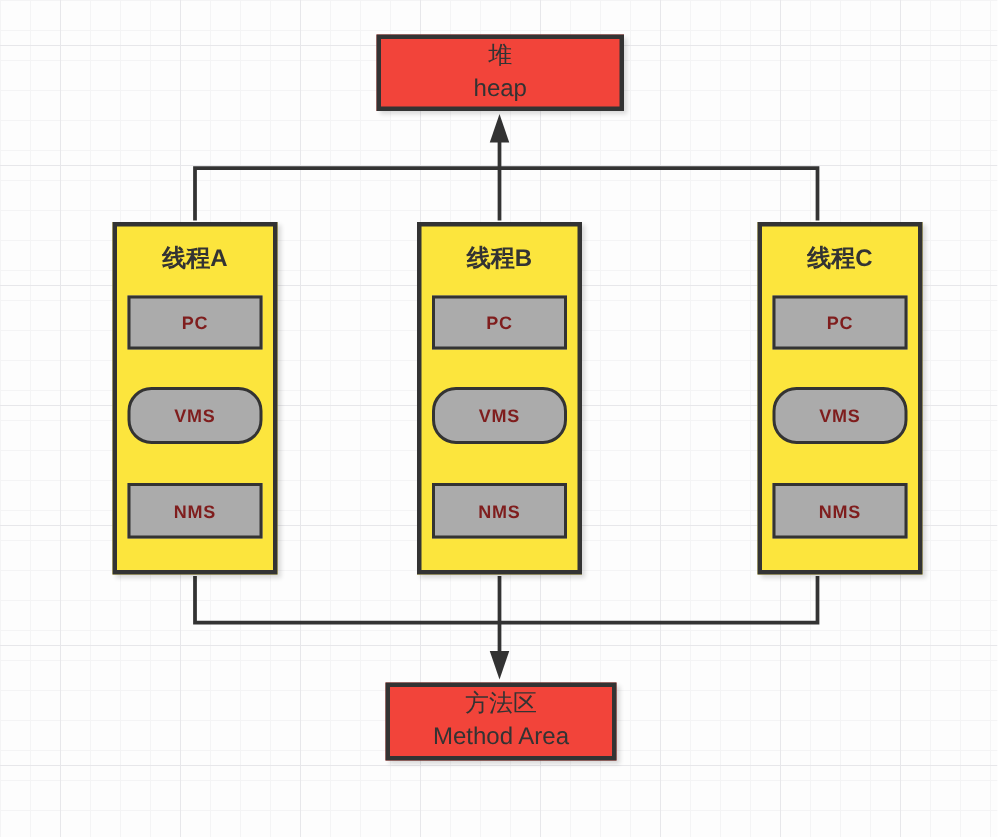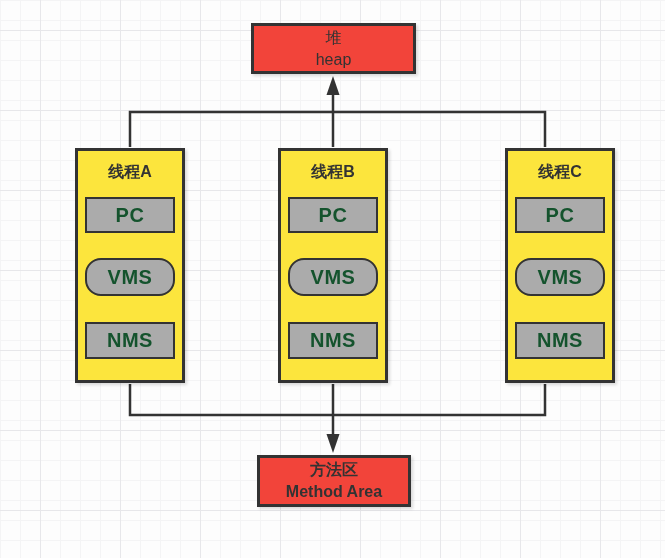--- a/index.html
+++ b/index.html
@@ -29,21 +29,21 @@
     color: #333333;
     display: flex;
     flex-direction: column;
     align-items: center;
     justify-content: center;
     text-align: center;
     box-shadow: 2px 2px 3px rgba(0,0,0,0.14);
   }
   .red-node  { background: #f2443a; font-size: 16px; line-height: 22px; }
   .heap      { left: 251px; top: 23px;  width: 165px; height: 51px; }
-  .method    { left: 257px; top: 455px; width: 154px; height: 52px; font-weight: bold; }
+  .method    { left: 257px; top: 455px; width: 154px; height: 52px; }
 
   .thread {
     position: absolute;
     z-index: 2;
     border: 3px solid #333333;
     background: #fce53d;
     width: 110px;
     height: 235px;
     top: 148px;
     box-shadow: 2px 2px 3px rgba(0,0,0,0.14);
@@ -60,25 +60,25 @@
     font-size: 16px;
     color: #333333;
   }
 
   .slot {
     position: absolute;
     left: 7px;
     width: 90px;
     background: #ababab;
     border: 2px solid #333333;
-    color: #14532d;
+    color: #7f1d1d;
     display: flex;
     align-items: center;
     justify-content: center;
-    font-size: 20px;
+    font-size: 12px;
     letter-spacing: 0.5px;
   }
   .slot-0 { top: 46px;  height: 36px; }
   .slot-1 { top: 107px; height: 38px; border-radius: 16px; }
   .slot-2 { top: 171px; height: 37px; }
 </style>
 </head>
 <body>
 
 <div class="canvas">

